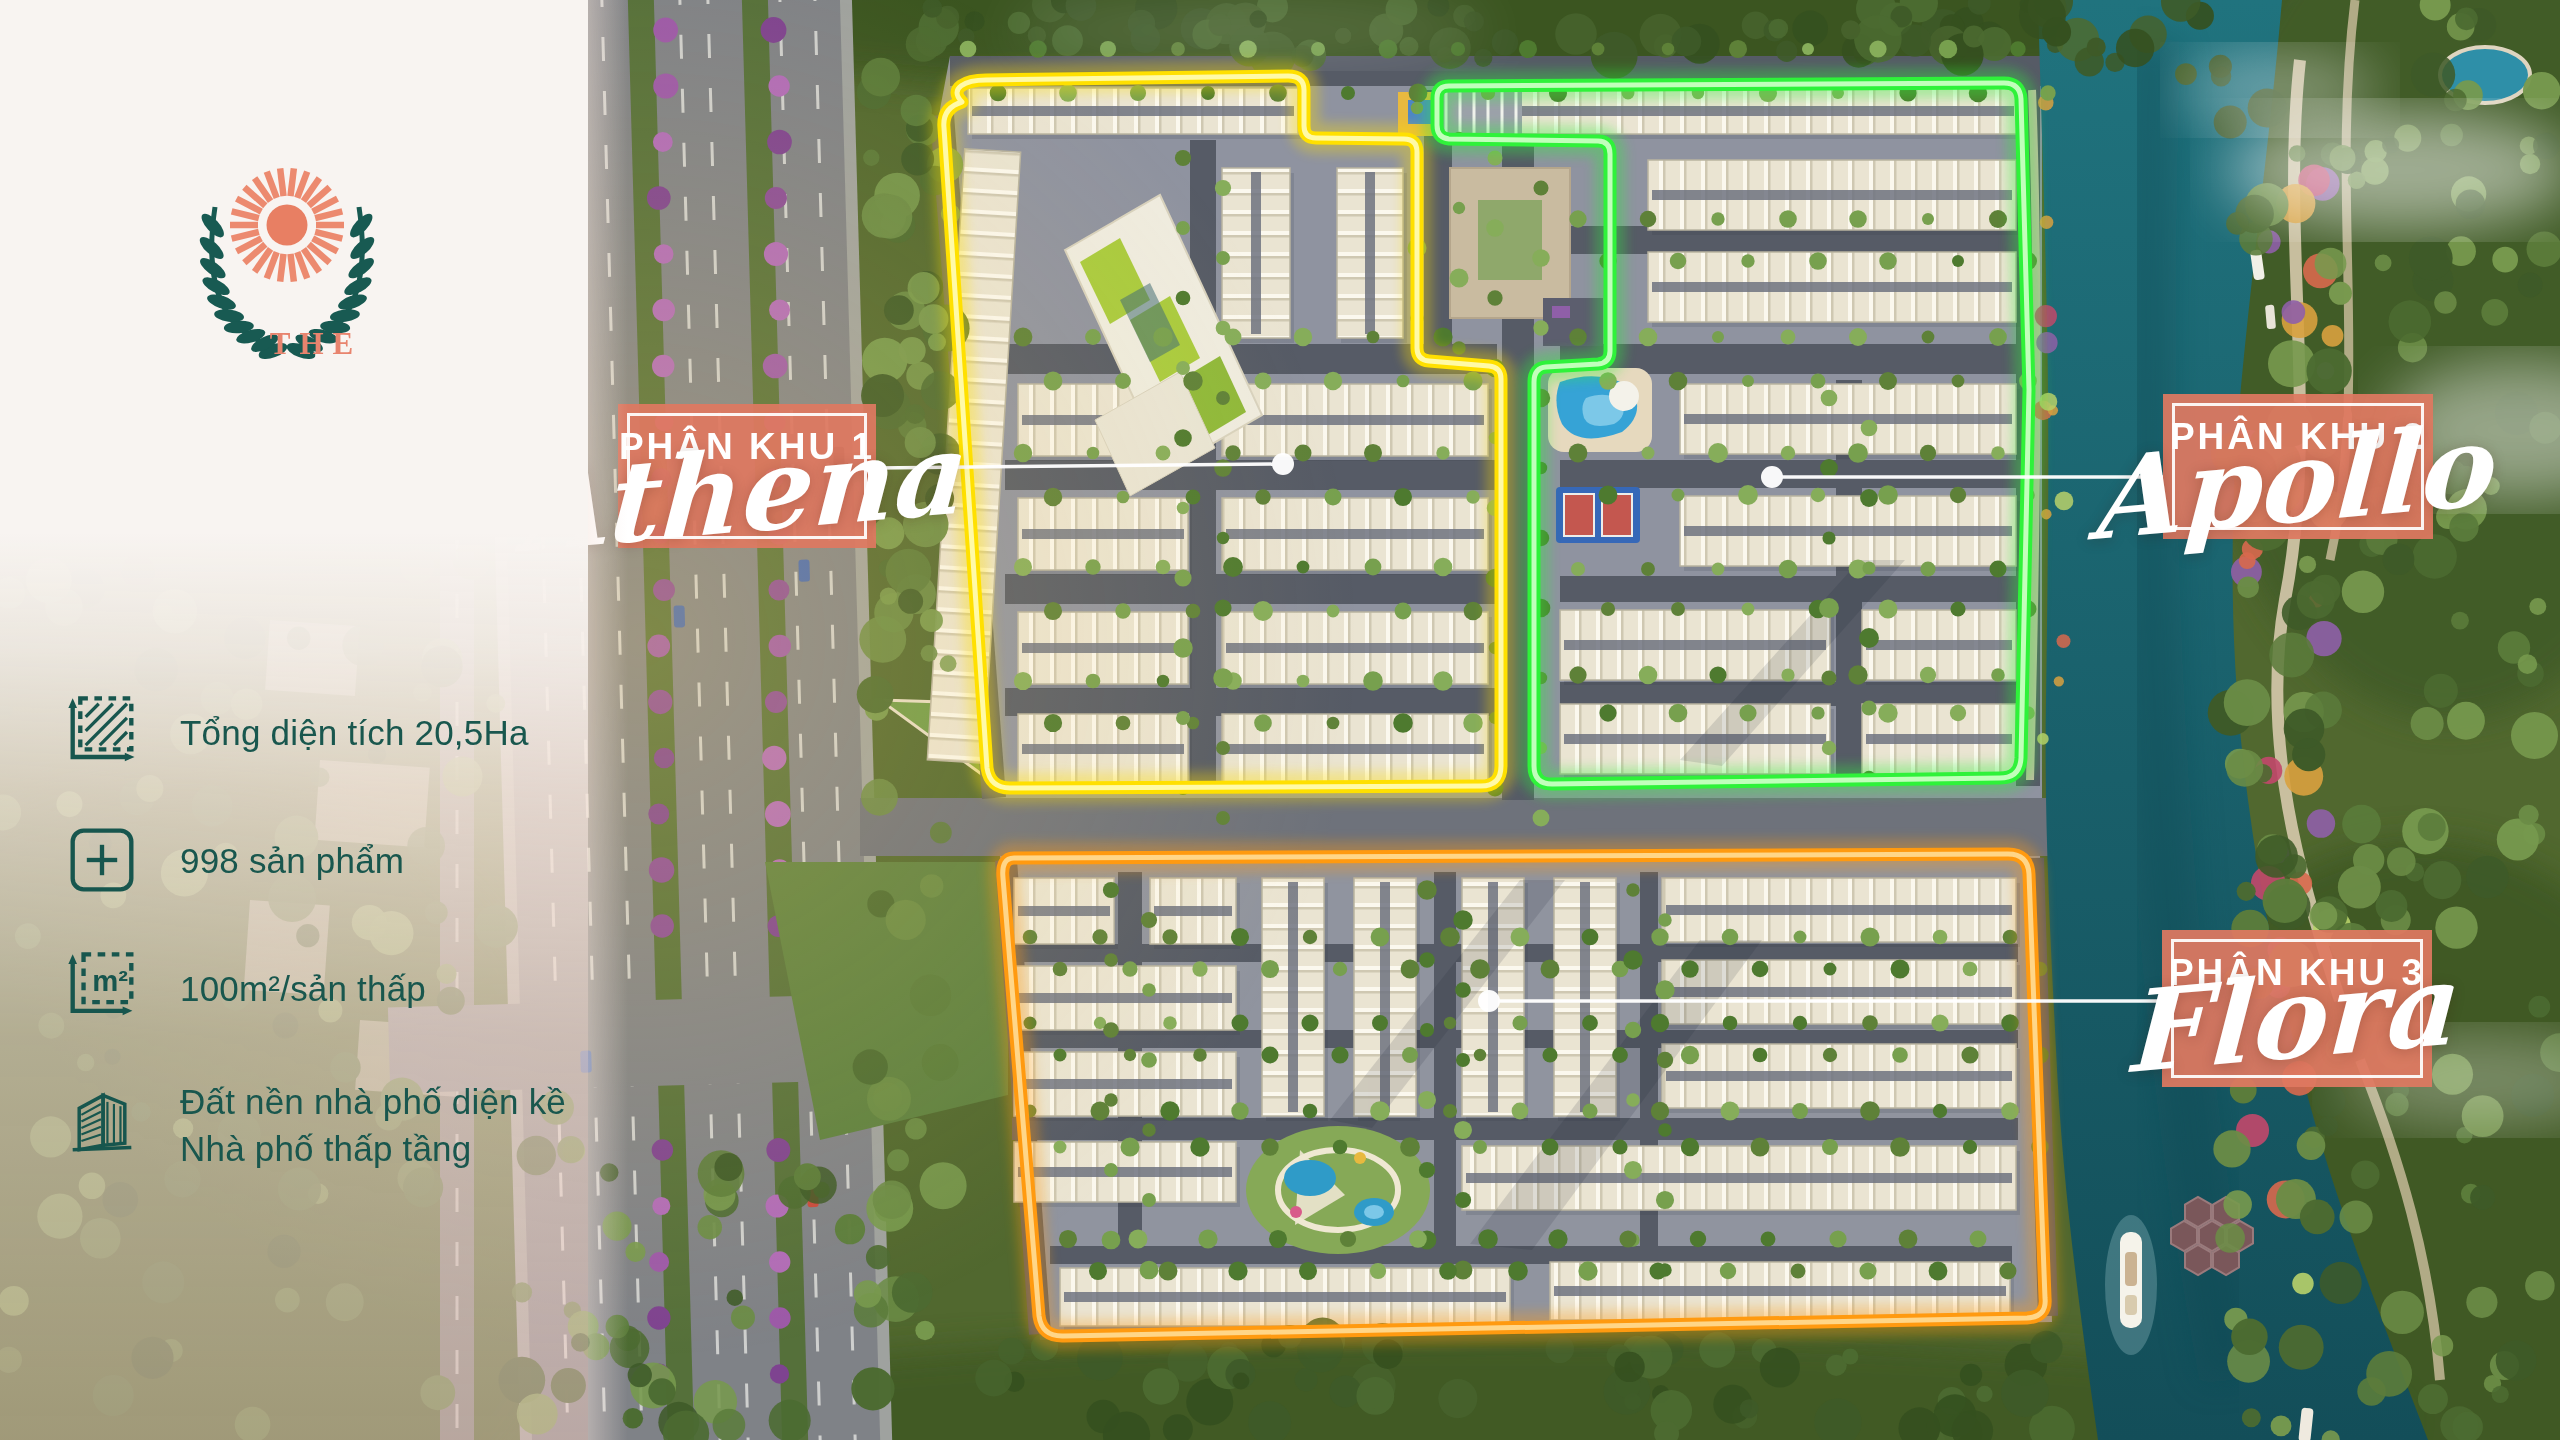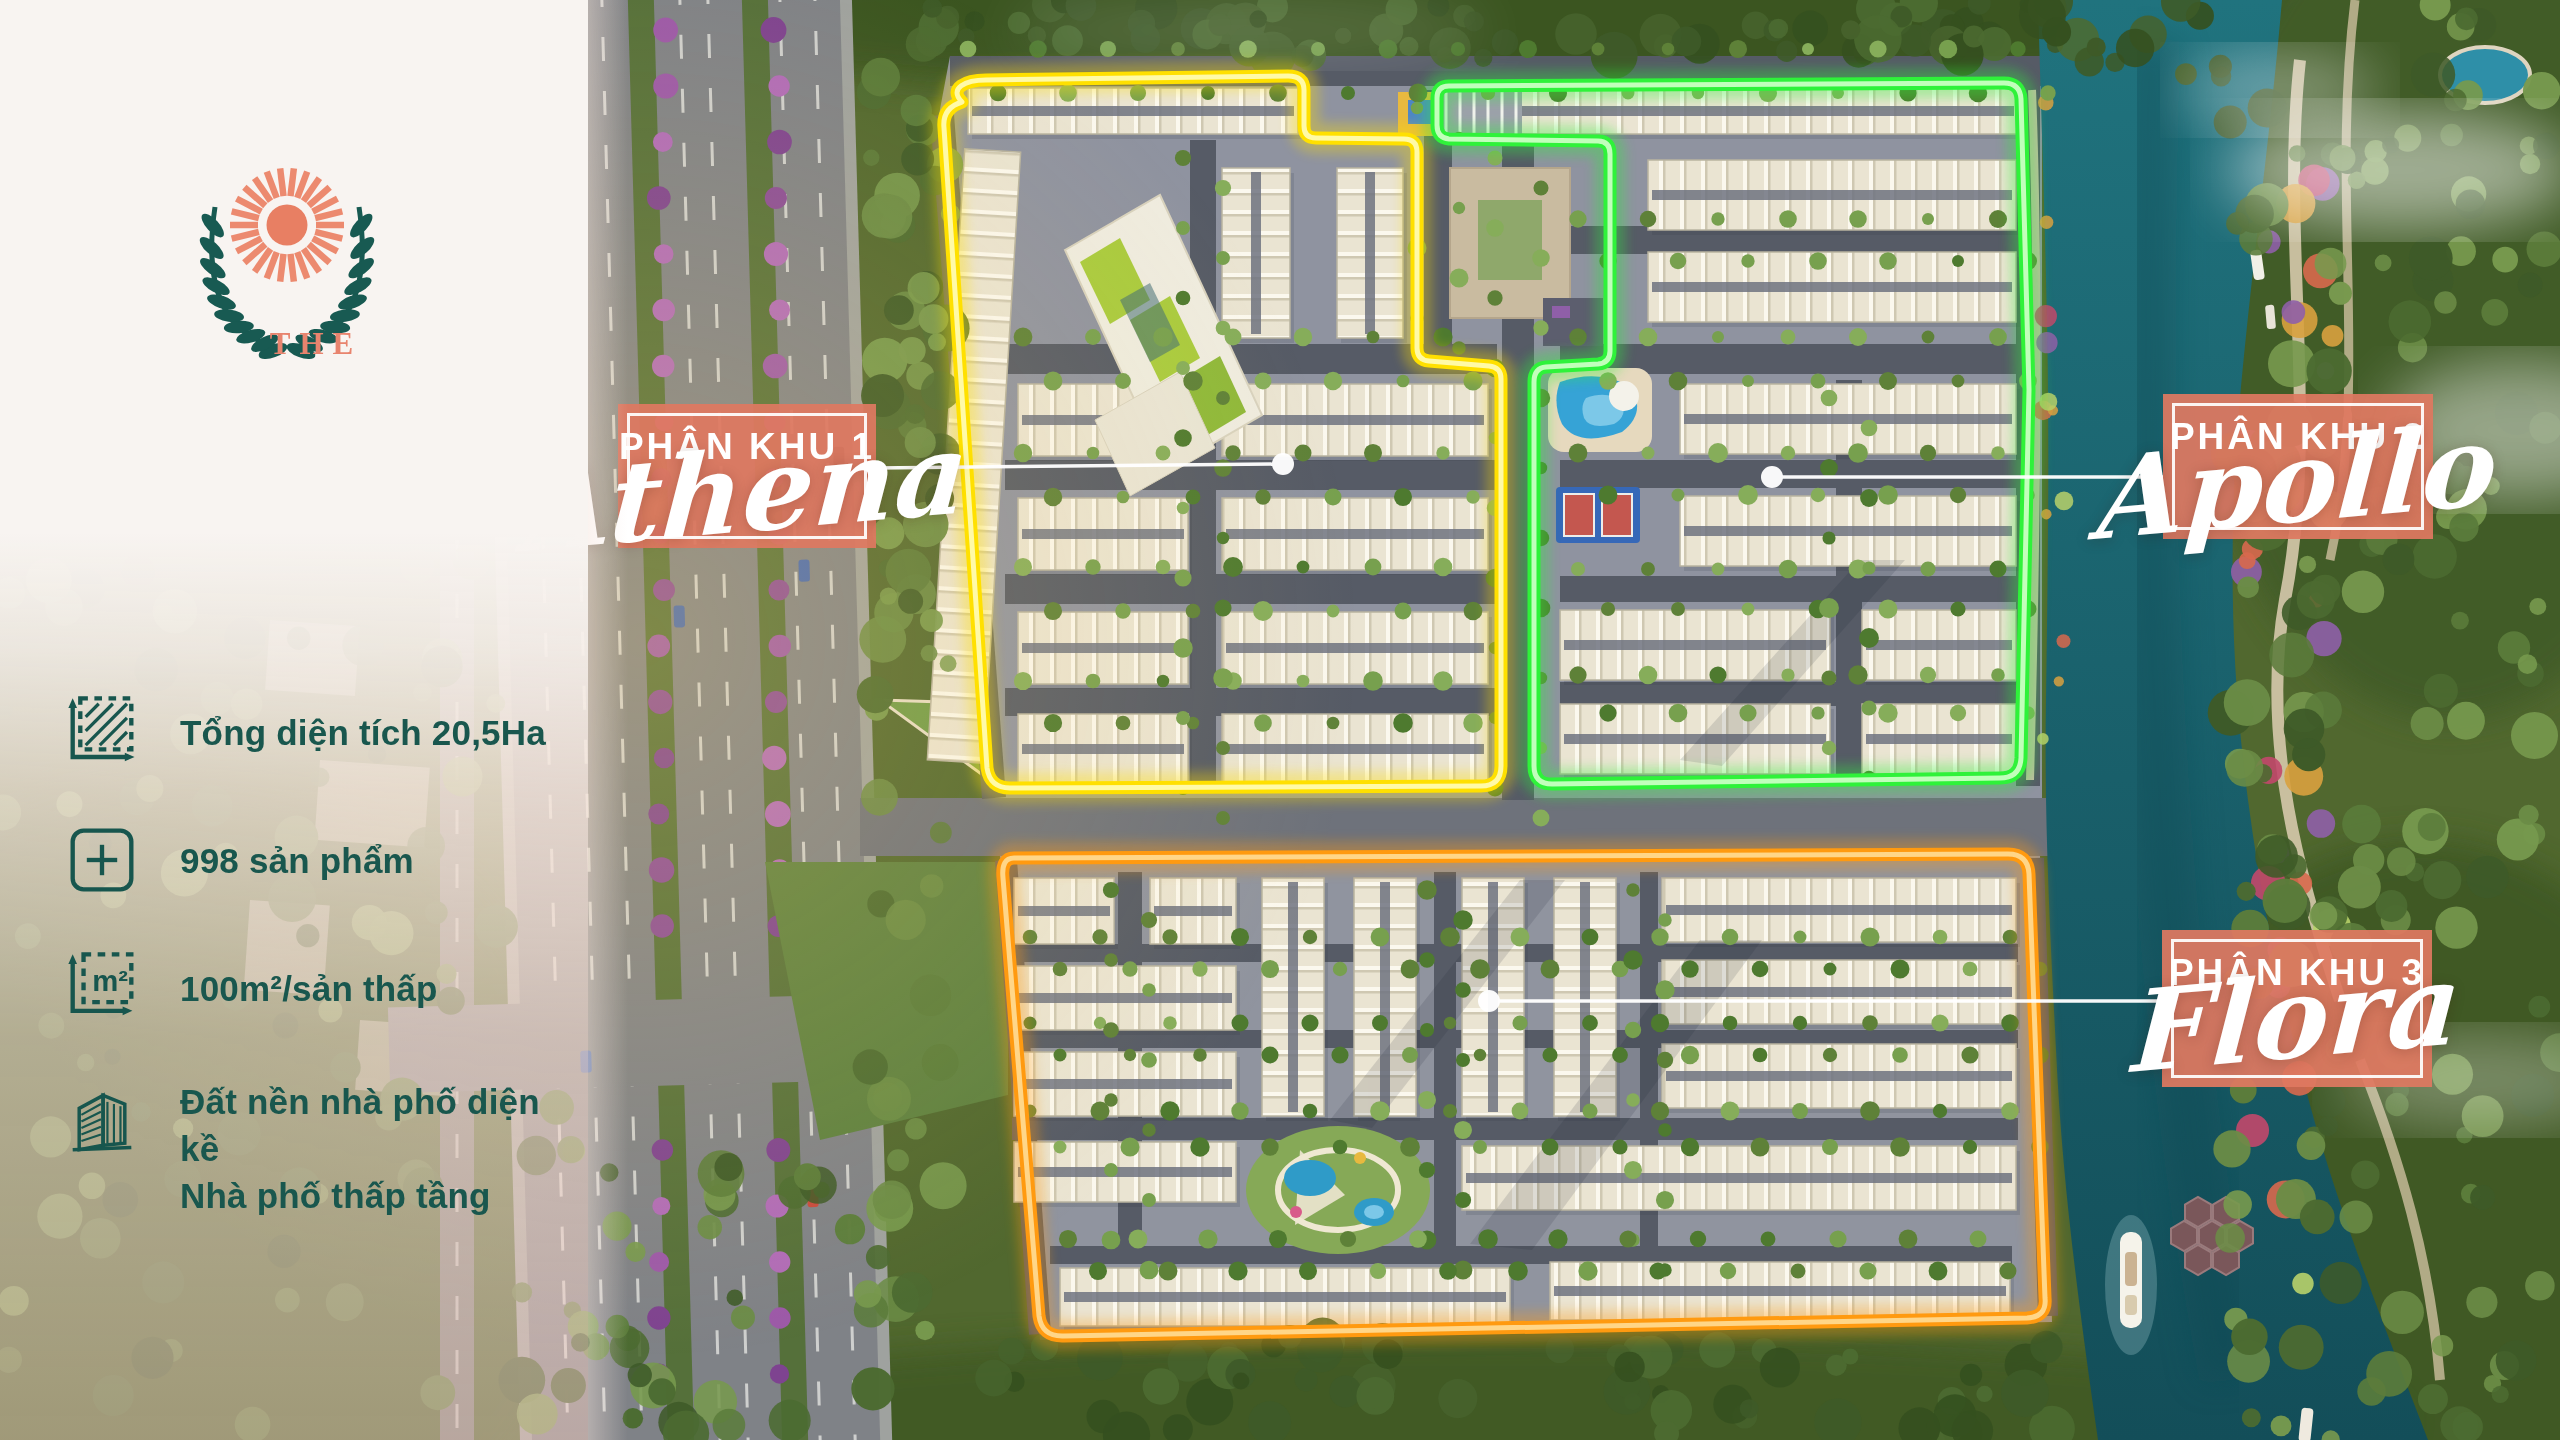--- a/index.html
+++ b/index.html
@@ -22,21 +22,21 @@
       font-family:"Liberation Serif",serif;font-weight:600;font-size:31px;
       letter-spacing:9px;color:#E8846E;}
   .brand-main{position:absolute;left:0;top:356px;width:600px;text-align:center;
       font-family:"Liberation Serif",serif;font-weight:600;font-size:97px;
       letter-spacing:5px;color:#EB8B72;}
   #stats{position:absolute;left:64px;top:694px;width:505px;}
   .stat{display:flex;align-items:center;margin-bottom:52px;}
   .stat.multi{align-items:flex-start;}
   .sicon{width:76px;height:76px;flex:0 0 76px;margin-right:40px;}
   .sicon svg{width:76px;height:76px;}
-  .stext{font-size:35px;color:#19574E;font-weight:700;letter-spacing:.2px;line-height:47px;}
+  .stext{font-size:35px;color:#19574E;font-weight:400;letter-spacing:.2px;line-height:47px;}
 
   
   .badge{position:absolute;box-sizing:border-box;}
   .badge::after{content:'';position:absolute;inset:9px;border:3px solid rgba(255,255,255,.92);}
   .badge-label{margin-top:22px;text-align:center;font-weight:800;font-size:37px;
       letter-spacing:3px;color:#FFFFFF;}
   .badge-script{position:absolute;left:50%;top:26px;transform:translateX(-50%) rotate(-5deg) skewX(-9deg);
       font-family:"DejaVu Serif",serif;font-style:italic;font-weight:600;font-size:112px;
       color:#fff;white-space:nowrap;line-height:1.1;text-shadow:0 2px 14px rgba(60,20,10,.22);}
   #badge1{left:618px;top:404px;width:258px;height:144px;}

